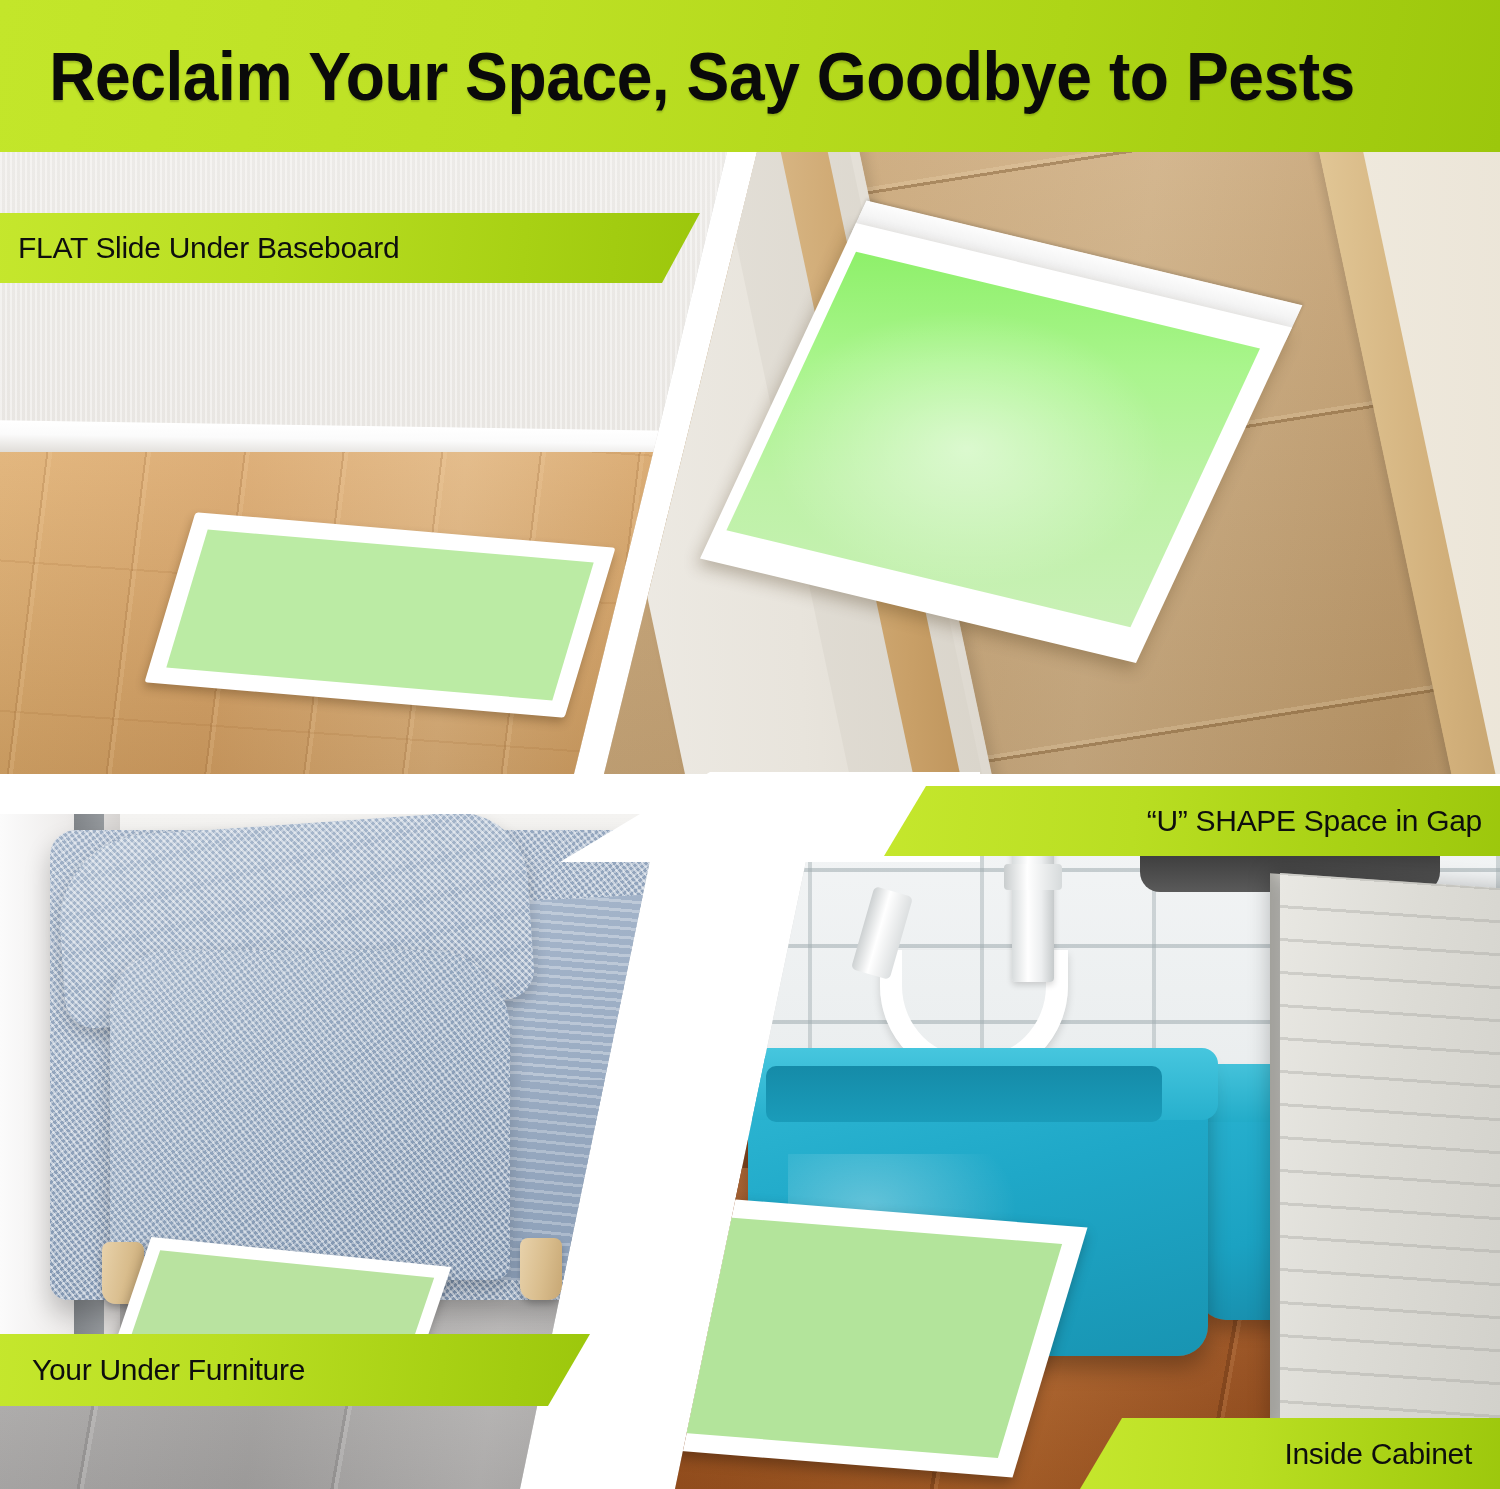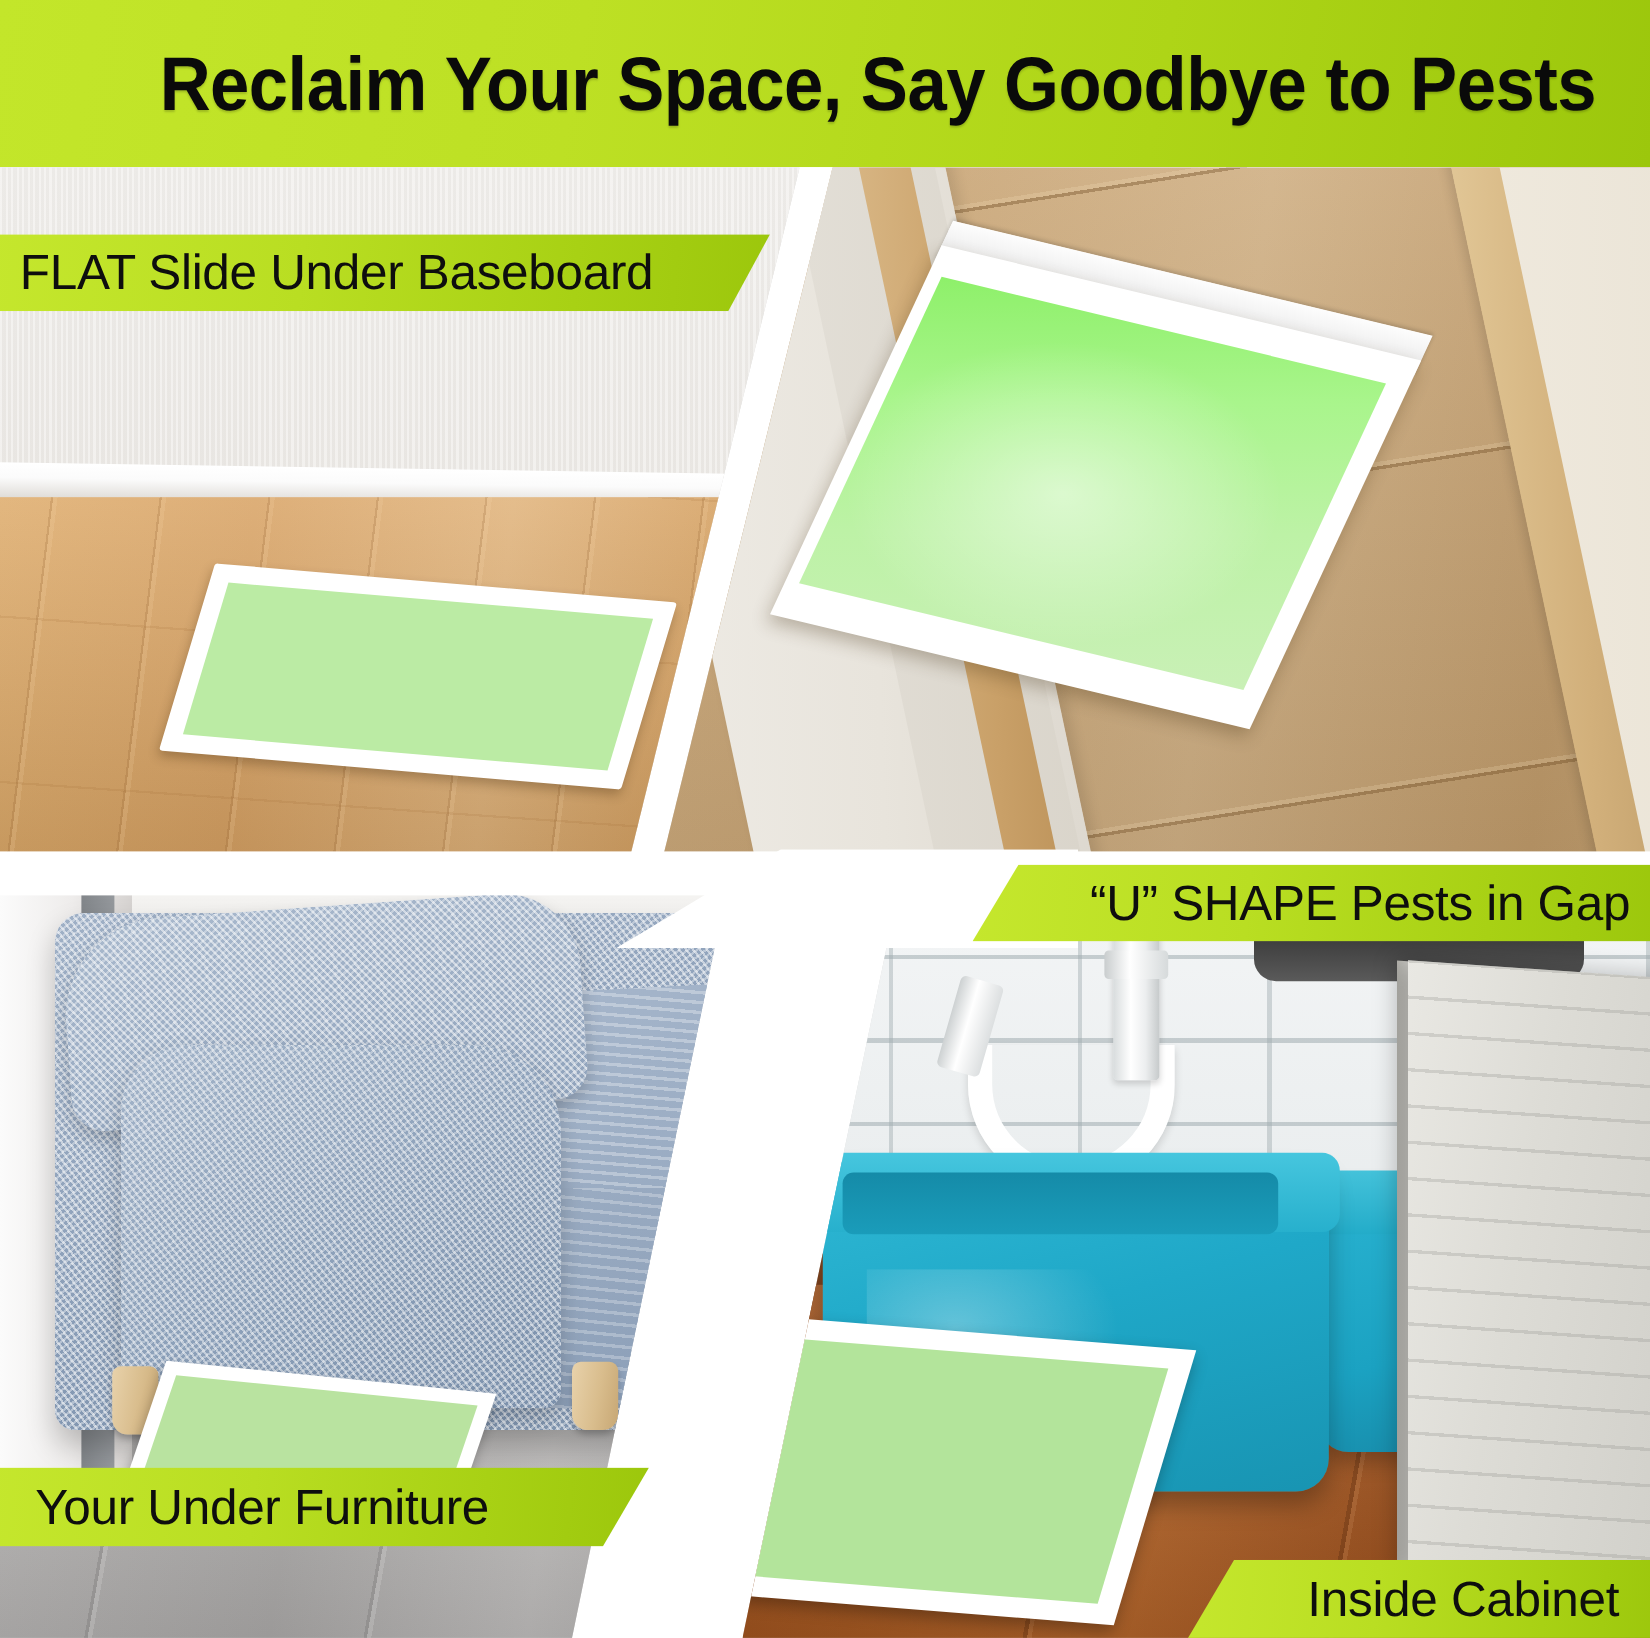--- a/index.html
+++ b/index.html
@@ -7,21 +7,21 @@
   body {
     width:1500px; height:1489px;
     font-family:"Liberation Sans", sans-serif;
     overflow:hidden; position:relative;
   }
 
   
   .header {
     position:absolute; left:0; top:0; width:1500px; height:152px;
     background:linear-gradient(100deg,#c3e62a 0%,#bde024 35%,#aed517 70%,#9cc70c 100%);
-    display:flex; align-items:center; justify-content:flex-end;
+    display:flex; align-items:center; justify-content:flex-start;
     overflow:hidden;
   }
   .header-title {
     font-size:69px; font-weight:bold; color:#0a0a0a;
     letter-spacing:-0.5px; white-space:nowrap;
     transform:scaleX(0.93); transform-origin:center;
     text-shadow:0 2px 2px rgba(0,0,0,0.18);
   }
 
   
@@ -251,21 +251,21 @@
     background:#b3e49b; }
   .br-dark-top { position:absolute; left:560px; top:-10px; width:300px; height:60px;
     background:linear-gradient(180deg,#2d2d2d,#5a5a5a); border-radius:0 0 20px 20px; }
 
   
   .label {
     position:absolute; display:flex; align-items:center;
     background:linear-gradient(95deg,#c5e72d 0%,#b9de22 40%,#a8d114 75%,#9cc70c 100%);
     box-shadow:0 2px 5px rgba(0,0,0,.14);
   }
-  .label span { font-size:45px; color:#0e0e0e; white-space:nowrap; letter-spacing:-0.3px; }
+  .label span { font-size:30px; color:#0e0e0e; white-space:nowrap; letter-spacing:-0.3px; }
 
   .label-flat { left:-10px; top:213px; width:710px; height:70px; padding-left:28px;
     clip-path:polygon(0 0, 710px 0, 672px 70px, 0 70px); }
   .label-ushape { left:884px; top:786px; width:626px; height:70px;
     justify-content:flex-end; padding-right:28px;
     clip-path:polygon(42px 0, 626px 0, 626px 70px, 0 70px); }
   .label-furniture { left:-10px; top:1334px; width:600px; height:72px; padding-left:42px;
     clip-path:polygon(0 0, 600px 0, 558px 72px, 0 72px); }
   .label-cabinet { left:1080px; top:1418px; width:430px; height:71px;
     justify-content:flex-end; padding-right:38px;
@@ -355,21 +355,21 @@
 
   <div class="gutter" style="left:0;   top:622px; width:1500px; height:40px;"></div>
   <div class="gutter" style="left:560px; top:620px; width:420px; height:90px; clip-path:polygon(0 90px,150px 0,420px 0,420px 90px);"></div>
 </div>
 
 <div class="label label-flat">
   <span>FLAT Slide Under Baseboard</span>
 </div>
 
 <div class="label label-ushape">
-  <span>“U” SHAPE Pests in Gap</span>
+  <span>“U” SHAPE Space in Gap</span>
 </div>
 
 <div class="label label-furniture">
   <span>Your Under Furniture</span>
 </div>
 
 <div class="label label-cabinet">
   <span>Inside Cabinet</span>
 </div>
 

